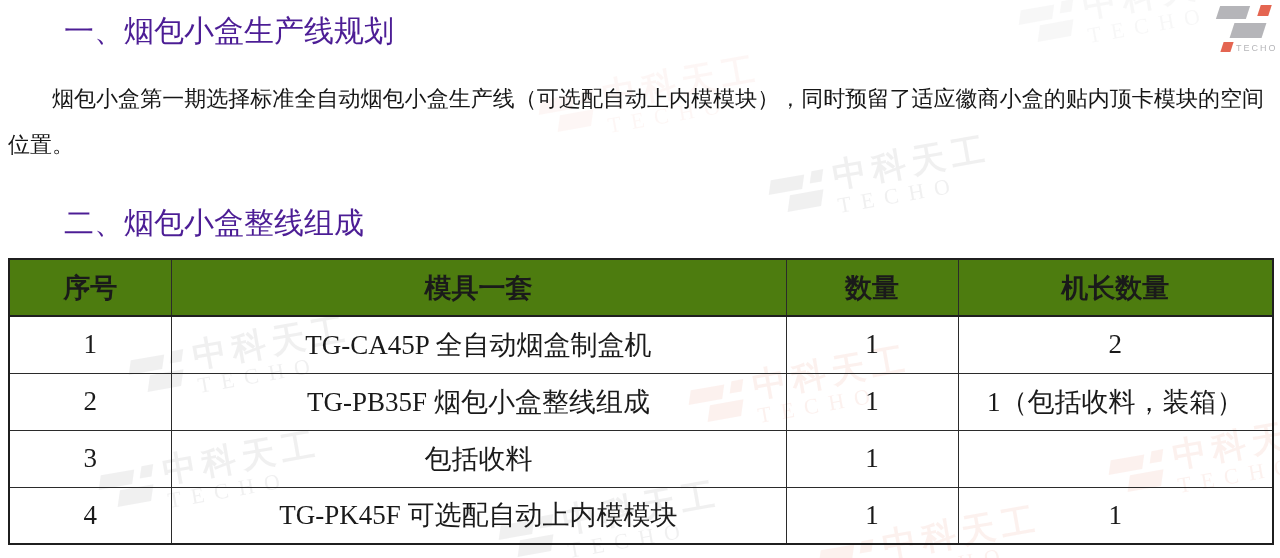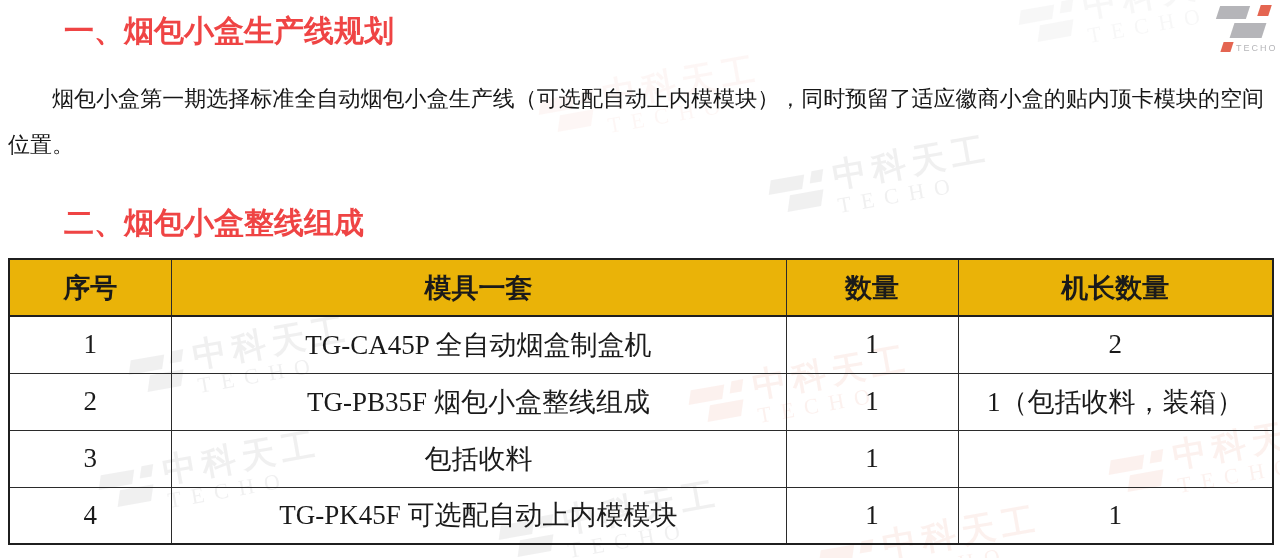--- a/index.html
+++ b/index.html
@@ -35,25 +35,25 @@
   .logo-mark { position:absolute; left:1216px; top:2px; width:60px; height:58px; opacity:.85; }
   .logo-mark .g1 { position:absolute; left:2px;  top:4px;  width:30px; height:13px; transform:skewX(-18deg); background:#a9a9ad; }
   .logo-mark .g2 { position:absolute; left:16px; top:21px; width:32px; height:15px; transform:skewX(-18deg); background:#a9a9ad; }
   .logo-mark .r1 { position:absolute; right:6px; top:3px;  width:11px; height:11px; transform:skewX(-18deg); background:#e04b33; }
   .logo-mark .r2 { position:absolute; left:6px;  top:40px; width:10px; height:10px; transform:skewX(-18deg); background:#e04b33; }
   .logo-mark .txt { position:absolute; left:20px; top:41px; font-size:9px; letter-spacing:2px; color:#a9a9ad; font-family:"Liberation Sans",sans-serif; }
 
   
   .doc { position:relative; z-index:1; }
   .heading {
-    font-weight:bold;
+    font-weight:normal;
     font-size:30px;
     line-height:42px;
     margin-left:64px;
-    color:#ef4444;
+    color:#4c1d95;
   }
   .h1-first { margin-top:10px; }
   .h1-second { margin-top:34px; margin-bottom:14px; }
   .body-para {
     margin:24px 16px 0 8px;
     font-size:22px;
     line-height:46px;
     text-indent:2em;
     text-align:justify;
     color:#161616;
@@ -69,21 +69,21 @@
   .equip th, .equip td {
     border:1px solid #2b2b2b;
     height:57px;
     text-align:center;
     vertical-align:middle;
     font-size:27px;
     padding:0 4px;
     background:transparent;
   }
   .equip th {
-    background:#eab308;
+    background:#4d7c0f;
     font-weight:bold;
     border-bottom:2px solid #1f1f1f;
   }
 </style>
 </head>
 <body>
 
 <div class="wm-layer">
   <div class="wm wm-gray wm-faint" style="left:1020px; top:-20px;">
     <span class="wm-icon">

